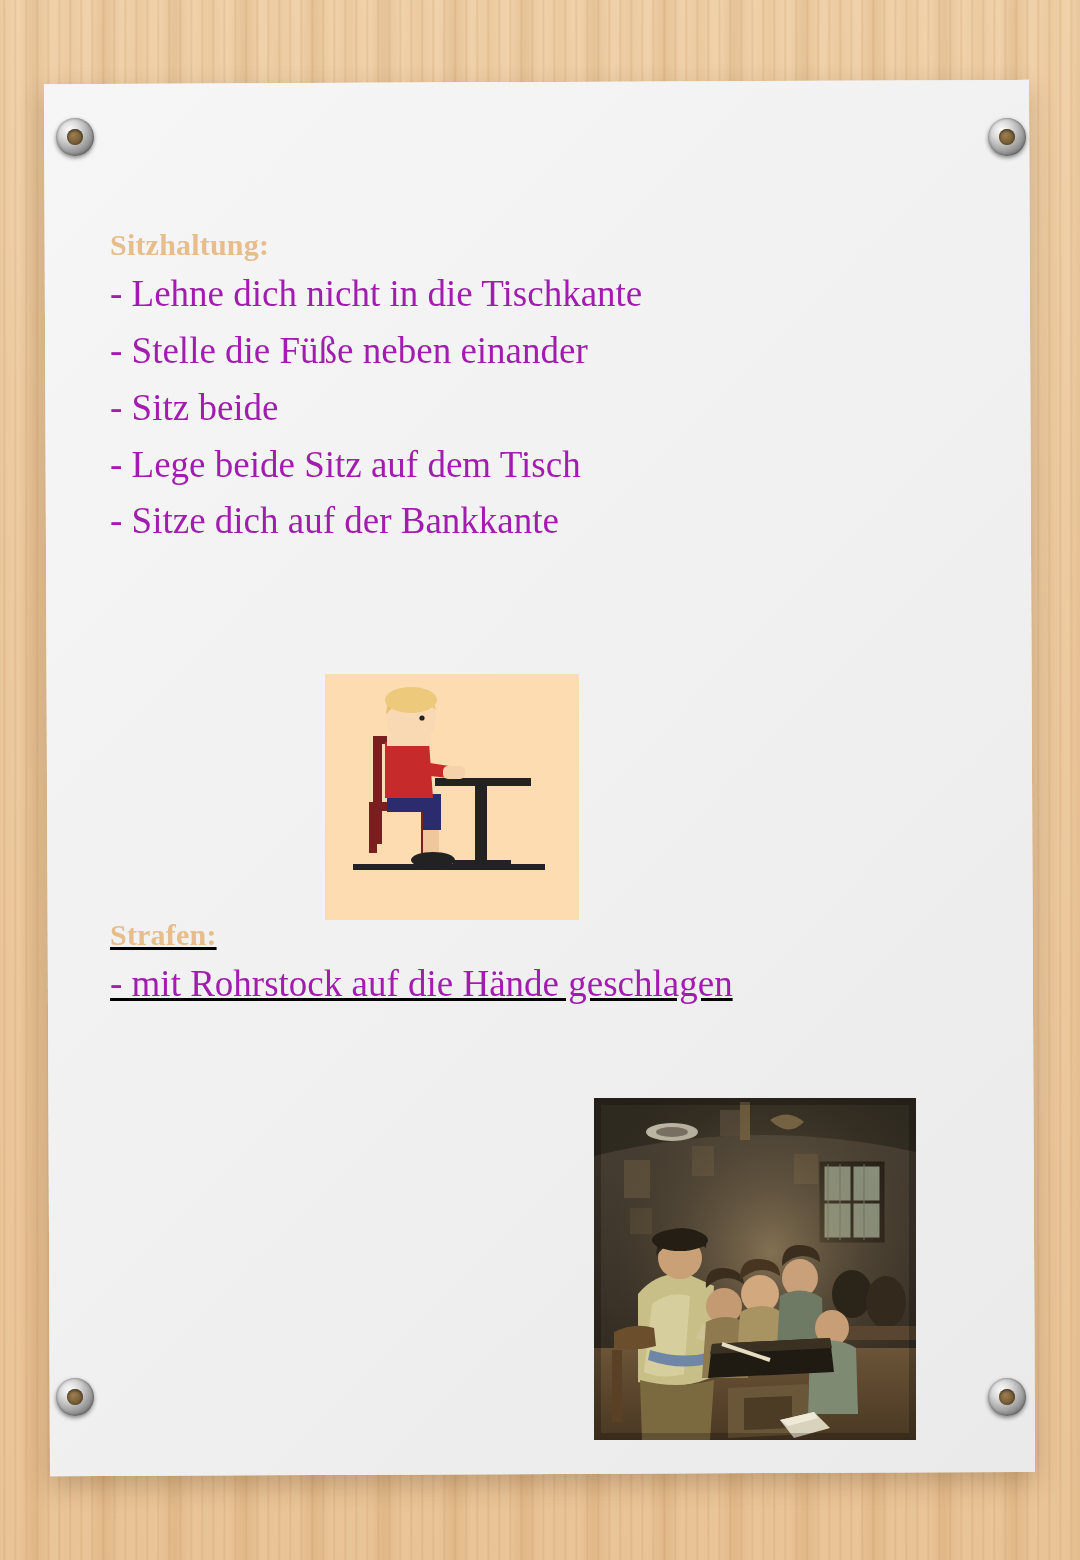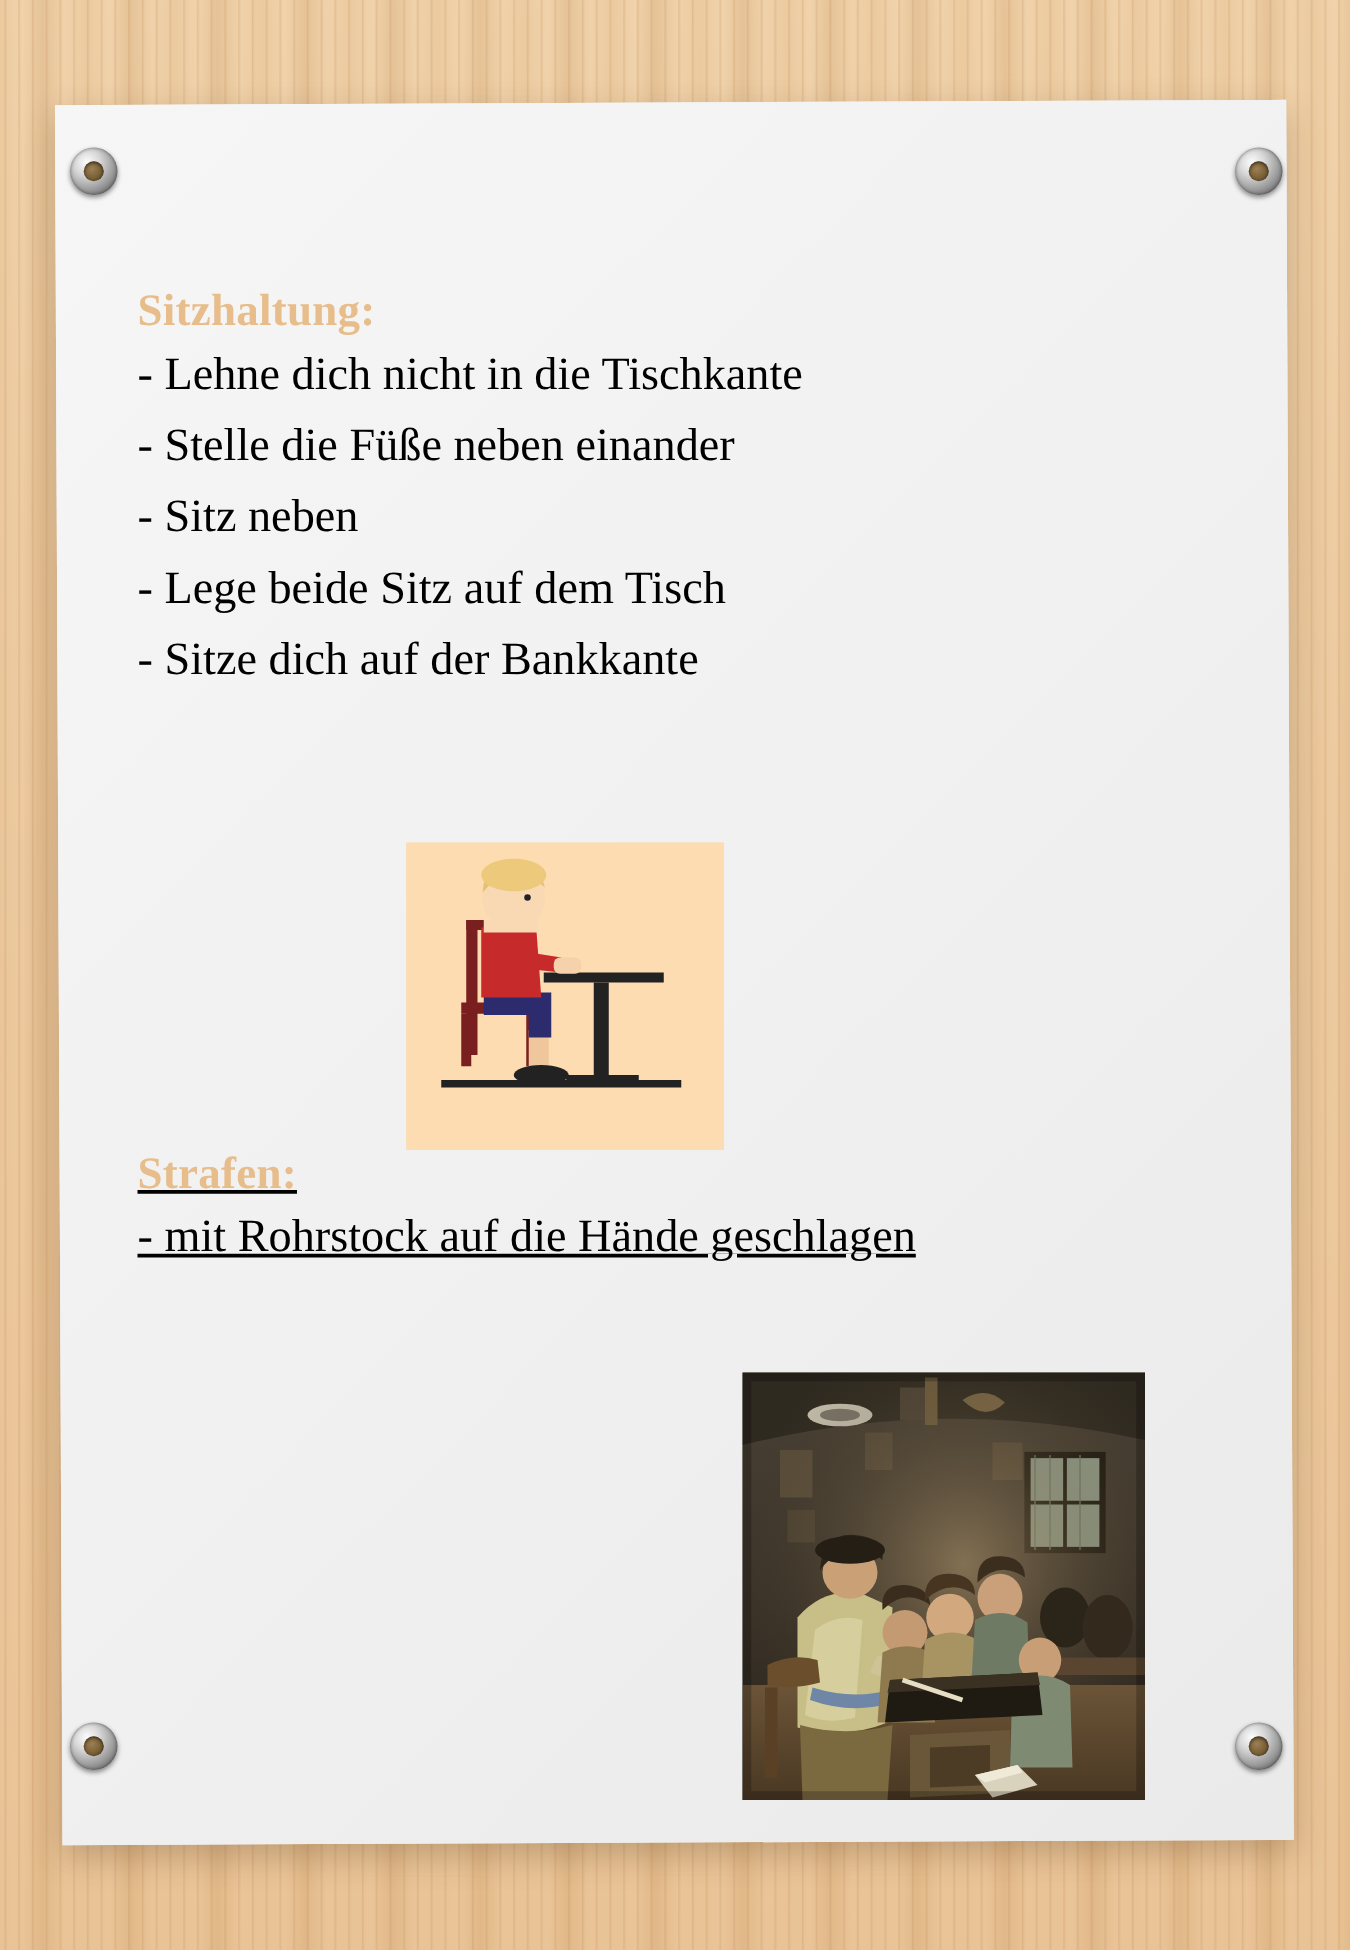--- a/index.html
+++ b/index.html
@@ -77,27 +77,27 @@
   
   .content {
     position: absolute;
     left: 110px;
     top: 228px;
     width: 860px;
   }
   .heading {
     color: #e7bd8b;
     font-weight: bold;
-    font-size: 36px;
+    font-size: 30px;
     line-height: 1.12;
     margin: 0 0 4px 0;
     letter-spacing: 0.2px;
   }
   .bullet {
-    color: #000000;
+    color: #a21caf;
     font-size: 37px;
     line-height: 1.54;
     white-space: nowrap;
   }
 
   .section-2 {
     position: absolute;
     left: 110px;
     top: 918px;
     width: 880px;
@@ -134,21 +134,21 @@
 
 <div class="grommet g-tl"></div>
 <div class="grommet g-tr"></div>
 <div class="grommet g-bl"></div>
 <div class="grommet g-br"></div>
 
 <div class="content">
   <div class="heading">Sitzhaltung:</div>
   <div class="bullet">- Lehne dich nicht in die Tischkante</div>
   <div class="bullet">- Stelle die Füße neben einander</div>
-  <div class="bullet">- Sitz neben</div>
+  <div class="bullet">- Sitz beide</div>
   <div class="bullet">- Lege beide Sitz auf dem Tisch</div>
   <div class="bullet">- Sitze dich auf der Bankkante</div>
 </div>
 
 <div class="illus">
   <svg width="254" height="246" viewBox="0 0 254 246">
     <rect x="0" y="0" width="254" height="246" fill="#fcdcb0"></rect>
 
     <rect x="48" y="62" width="9" height="108" fill="#7a1f1f"></rect>
     <rect x="48" y="62" width="44" height="8" fill="#7a1f1f"></rect>

